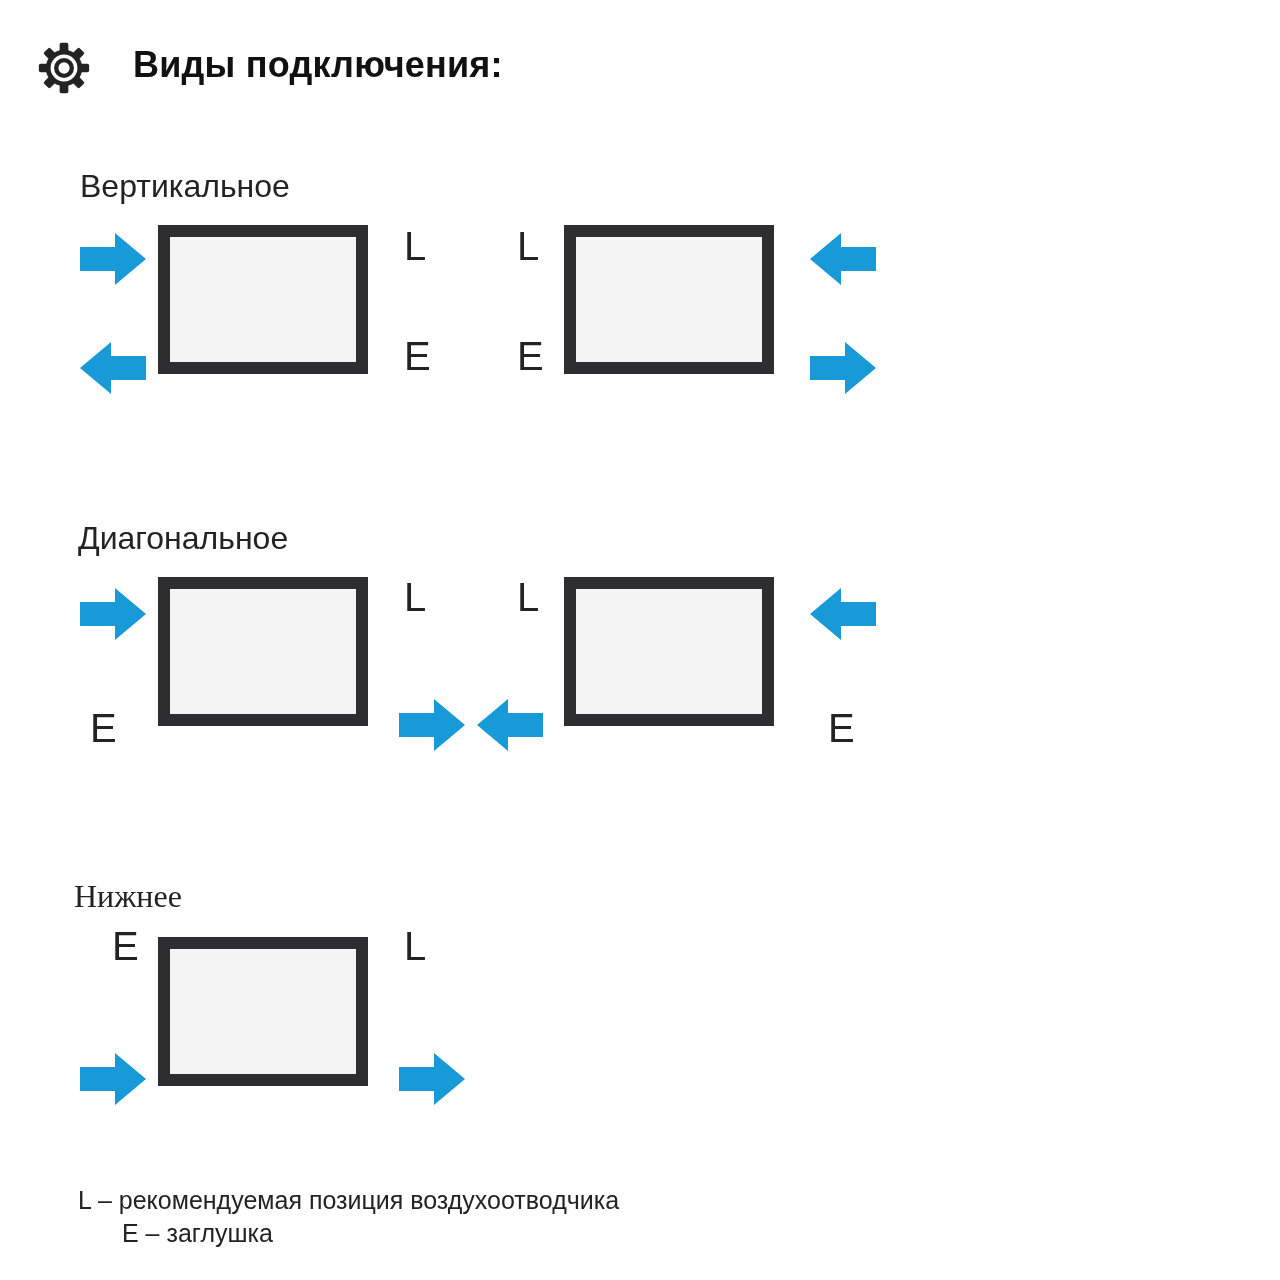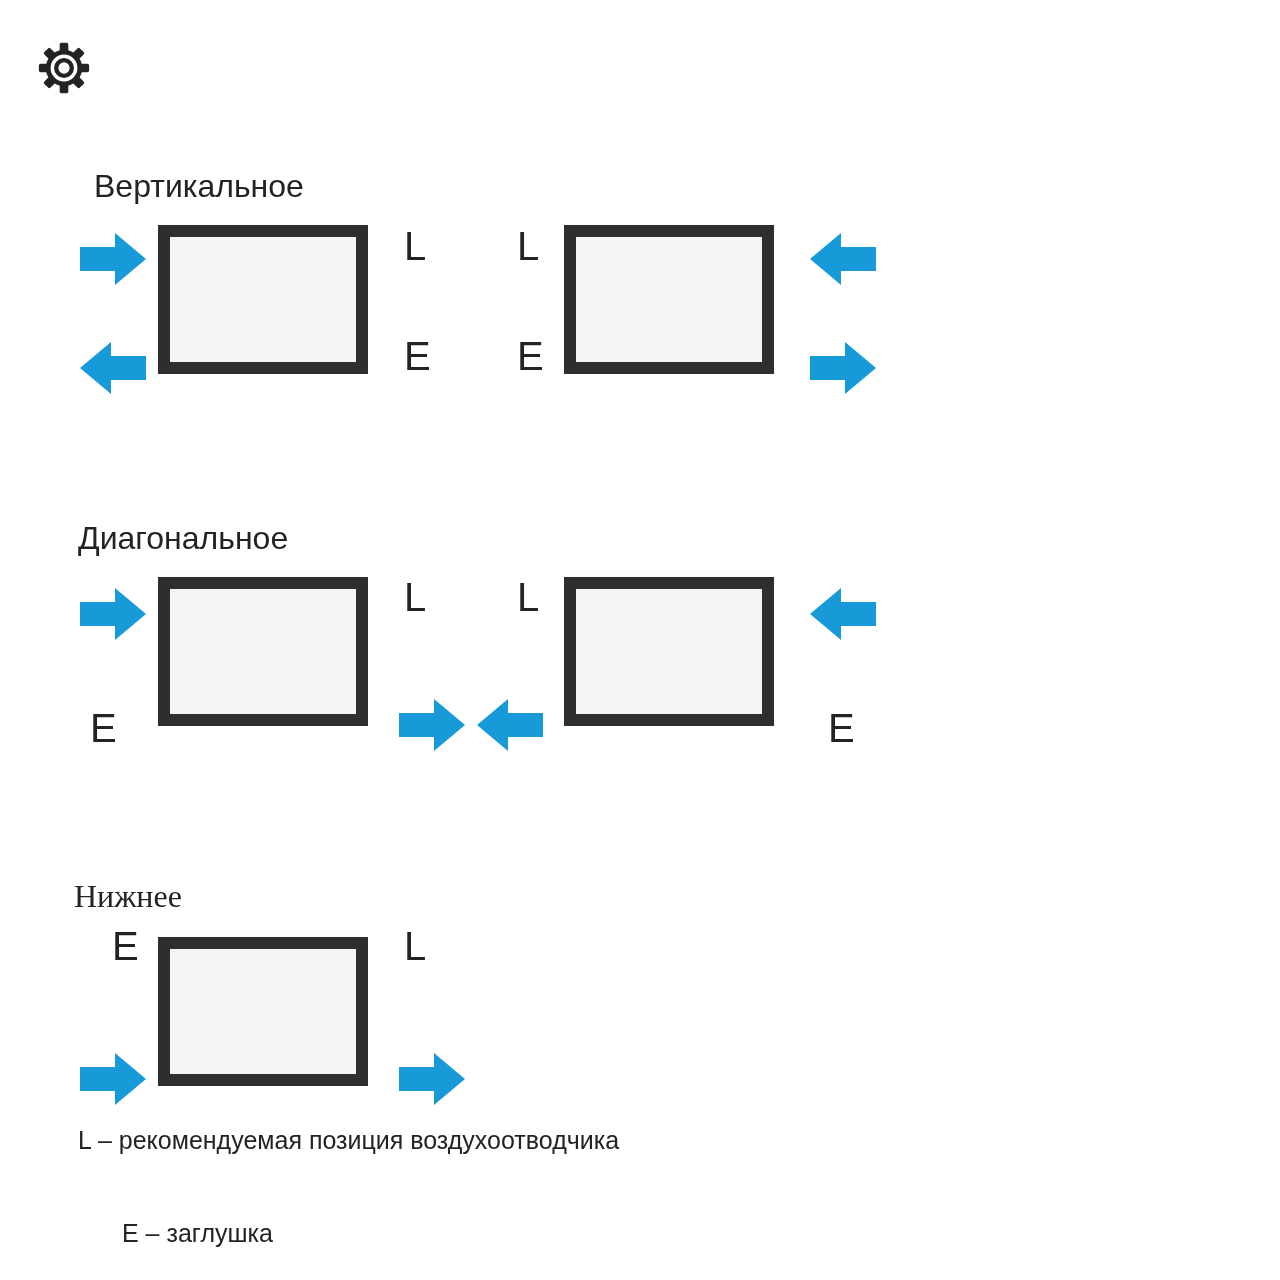--- a/index.html
+++ b/index.html
@@ -85,23 +85,24 @@
         <rect class="dark" x="25" y="1" width="10" height="12" rx="2" transform="rotate(135 30 30)"></rect>
         <rect class="dark" x="25" y="1" width="10" height="12" rx="2" transform="rotate(225 30 30)"></rect>
         <rect class="dark" x="25" y="1" width="10" height="12" rx="2" transform="rotate(315 30 30)"></rect>
         <circle class="dark" cx="30" cy="30" r="21"></circle>
         <circle class="light" cx="30" cy="30" r="15.5"></circle>
         <circle class="dark" cx="30" cy="30" r="11.5"></circle>
         <circle class="light" cx="30" cy="30" r="6.5"></circle>
       </g>
     </svg>
   </div>
+  <h1 class="page-title abs" style="left:133px; top:47px;">Виды подключения:</h1>
 
   <section>
-    <div class="section-title abs" style="left:94px; top:170px;">Вертикальное</div>
+    <div class="section-title abs" style="left:80px; top:170px;">Вертикальное</div>
 
     <div class="radiator abs" style="left:158px; top:225px;"></div>
     <div class="arrow abs" style="left:80px; top:230px;">
       <svg viewBox="0 0 66 58">
           <polygon points="0,17 35,17 35,3 66,29 35,55 35,41 0,41"></polygon>
         </svg>
     </div>
     <div class="arrow flip abs" style="left:80px; top:339px;">
       <svg viewBox="0 0 66 58">
           <polygon points="0,17 35,17 35,3 66,29 35,55 35,41 0,41"></polygon>
@@ -169,17 +170,17 @@
         </svg>
     </div>
     <div class="arrow abs" style="left:399px; top:1050px;">
       <svg viewBox="0 0 66 58">
           <polygon points="0,17 35,17 35,3 66,29 35,55 35,41 0,41"></polygon>
         </svg>
     </div>
   </section>
 
   <footer>
-    <div class="legend-line abs" style="left:78px; top:1128px;">L – рекомендуемая позиция воздухоотводчика</div>
+    <div class="legend-line abs" style="left:78px; top:1188px;">L – рекомендуемая позиция воздухоотводчика</div>
     <div class="legend-line abs" style="left:78px; top:1221px;margin-left:44px;">E – заглушка</div>
   </footer>
 
 </div>
 
 </body></html>

